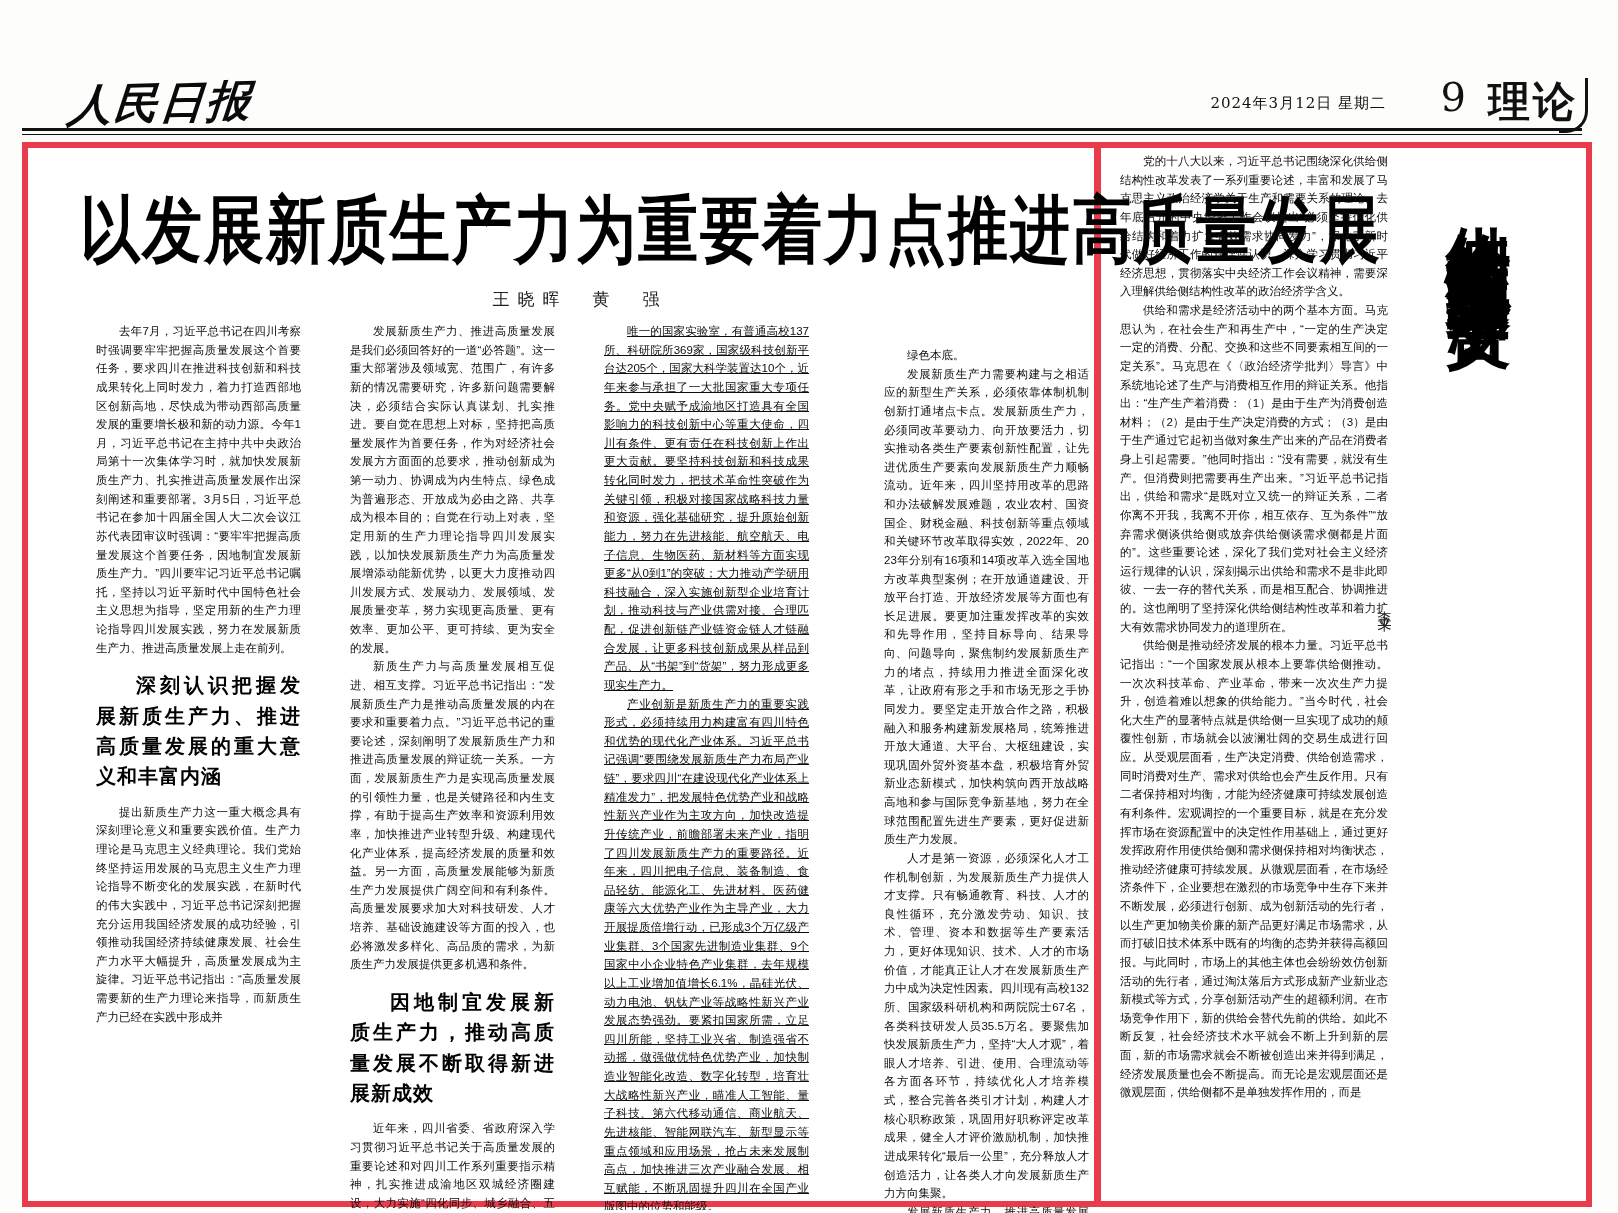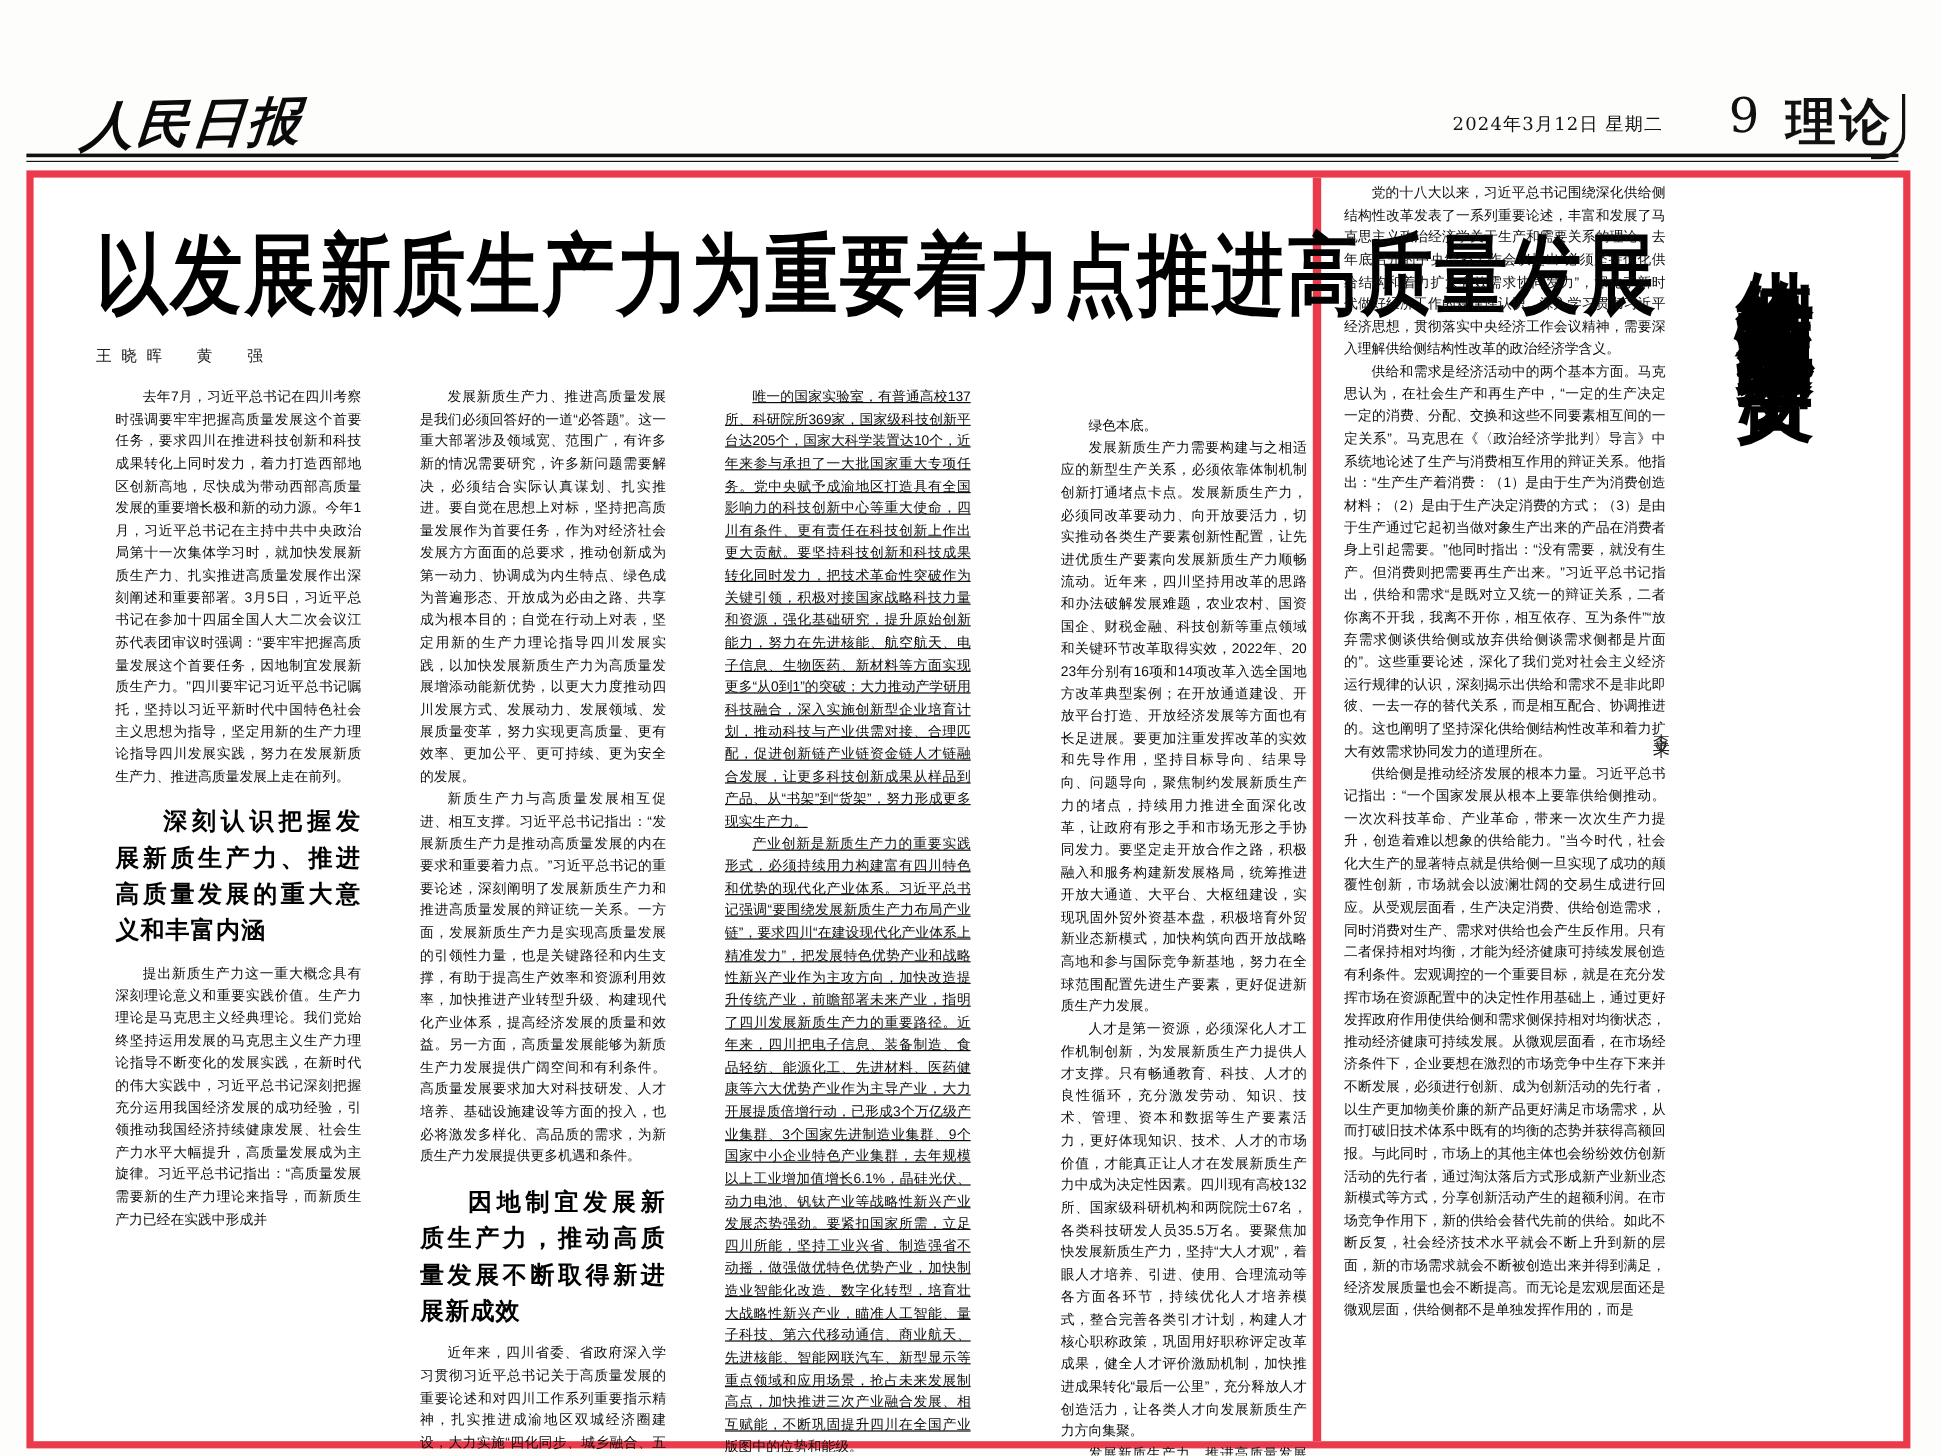--- a/index.html
+++ b/index.html
@@ -69,21 +69,22 @@
     font-family:"DejaVu Sans","Liberation Sans",sans-serif;
     font-size:60px;font-weight:bold;
     letter-spacing:2px;color:#000;
     line-height:1.05;
     white-space:nowrap;
     transform:scaleY(1.22);
     transform-origin:top center;
   }
   #byline{
     position:absolute;left:80px;top:288px;width:1000px;
-    font-size:13px;color:#222;letter-spacing:8px;
+    text-align:center;
+    font-size:17px;color:#222;letter-spacing:8px;
   }
   
   .col{
     position:absolute;top:322px;width:205px;height:888px;
     overflow:hidden;
     font-size:11.5px;
     line-height:1.62;
     color:#0d0d0d;
     text-align:justify;
     text-justify:inter-ideograph;

